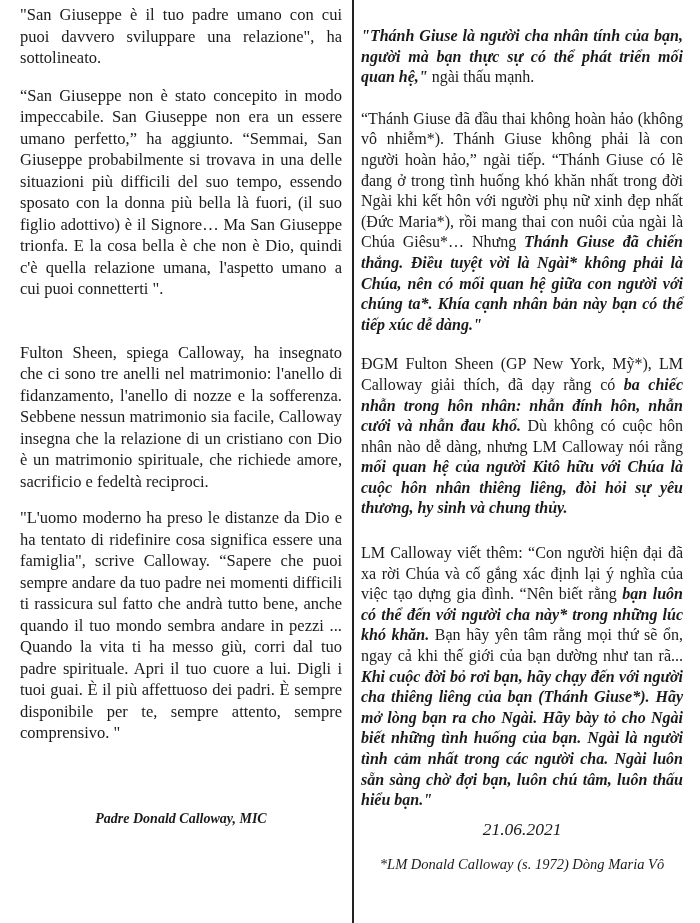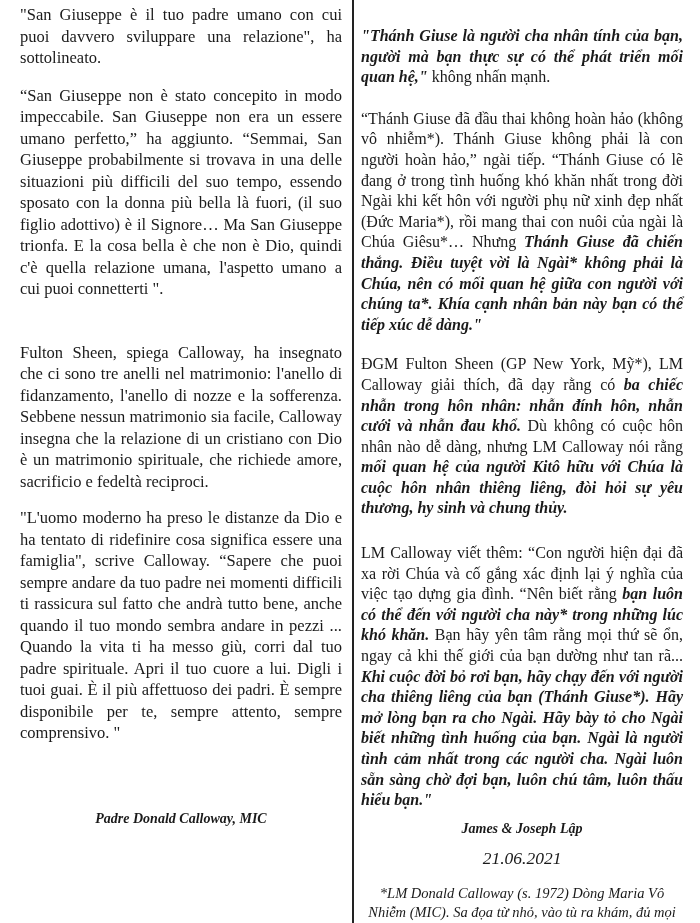--- a/index.html
+++ b/index.html
@@ -73,25 +73,23 @@
 
   <div class="col col-left">
     <p class="para p1">"San Giuseppe è il tuo padre umano con cui puoi davvero sviluppare una relazione", ha sottolineato.</p>
     <p class="para p2">“San Giuseppe non è stato concepito in modo impeccabile. San Giuseppe non era un essere umano perfetto,” ha aggiunto. “Semmai, San Giuseppe probabilmente si trovava in una delle situazioni più difficili del suo tempo, essendo sposato con la donna più bella là fuori, (il suo figlio adottivo) è il Signore… Ma San Giuseppe trionfa. E la cosa bella è che non è Dio, quindi c'è quella relazione umana, l'aspetto umano a cui puoi connetterti ".</p>
     <p class="para p3">Fulton Sheen, spiega Calloway, ha insegnato che ci sono tre anelli nel matrimonio: l'anello di fidanzamento, l'anello di nozze e la sofferenza. Sebbene nessun matrimonio sia facile, Calloway insegna che la relazione di un cristiano con Dio è un matrimonio spirituale, che richiede amore, sacrificio e fedeltà reciproci.</p>
     <p class="para p4">"L'uomo moderno ha preso le distanze da Dio e ha tentato di ridefinire cosa significa essere una famiglia", scrive Calloway. “Sapere che puoi sempre andare da tuo padre nei momenti difficili ti rassicura sul fatto che andrà tutto bene, anche quando il tuo mondo sembra andare in pezzi ... Quando la vita ti ha messo giù, corri dal tuo padre spirituale. Apri il tuo cuore a lui. Digli i tuoi guai. È il più affettuoso dei padri. È sempre disponibile per te, sempre attento, sempre comprensivo. "</p>
     <div class="signature">Padre Donald Calloway, MIC</div>
   </div>
 
   <div class="col col-right">
-    <p class="para p1"><span class="bi">"Thánh Giuse là người cha nhân tính của bạn, người mà bạn thực sự có thể phát triển mối quan hệ," </span><span>không nhấn mạnh.</span></p>
+    <p class="para p1"><span class="bi">"Thánh Giuse là người cha nhân tính của bạn, người mà bạn thực sự có thể phát triển mối quan hệ," </span><span>ngài thấu mạnh.</span></p>
     <p class="para p2"><span>“Thánh Giuse đã đầu thai không hoàn hảo (không vô nhiễm*). Thánh Giuse không phải là con người hoàn hảo,” ngài tiếp. “Thánh Giuse có lẽ đang ở trong tình huống khó khăn nhất trong đời Ngài khi kết hôn với người phụ nữ xinh đẹp nhất (Đức Maria*), rồi mang thai con nuôi của ngài là Chúa Giêsu*… Nhưng </span><span class="bi">Thánh Giuse đã chiến thắng. Điều tuyệt vời là Ngài* không phải là Chúa, nên có mối quan hệ giữa con người với chúng ta*. Khía cạnh nhân bản này bạn có thể tiếp xúc dễ dàng."</span></p>
     <p class="para p3"><span>ĐGM Fulton Sheen (GP New York, Mỹ*), LM Calloway giải thích, đã dạy rằng có </span><span class="bi">ba chiếc nhẫn trong hôn nhân: nhẫn đính hôn, nhẫn cưới và nhẫn đau khổ. </span><span>Dù không có cuộc hôn nhân nào dễ dàng, nhưng LM Calloway nói rằng </span><span class="bi">mối quan hệ của người Kitô hữu với Chúa là cuộc hôn nhân thiêng liêng, đòi hỏi sự yêu thương, hy sinh và chung thủy.</span></p>
     <p class="para p4"><span>LM Calloway viết thêm: “Con người hiện đại đã xa rời Chúa và cố gắng xác định lại ý nghĩa của việc tạo dựng gia đình. “Nên biết rằng </span><span class="bi">bạn luôn có thể đến với người cha này* trong những lúc khó khăn. </span><span>Bạn hãy yên tâm rằng mọi thứ sẽ ổn, ngay cả khi thế giới của bạn dường như tan rã... </span><span class="bi">Khi cuộc đời bỏ rơi bạn, hãy chạy đến với người cha thiêng liêng của bạn (Thánh Giuse*). Hãy mở lòng bạn ra cho Ngài. Hãy bày tỏ cho Ngài biết những tình huống của bạn. Ngài là người tình cảm nhất trong các người cha. Ngài luôn sẵn sàng chờ đợi bạn, luôn chú tâm, luôn thấu hiểu bạn."</span></p>
-    <div class="signature">James &amp; Joseph Lập</div>
     <div class="date-line">21.06.2021</div>
     <div class="footnote">
       <div>*LM Donald Calloway (s. 1972) Dòng Maria Vô</div>
-      <div>Nhiễm (MIC). Sa đọa từ nhỏ, vào tù ra khám, đủ mọi</div>
     </div>
   </div>
 
 </div>
 
 </body></html>

